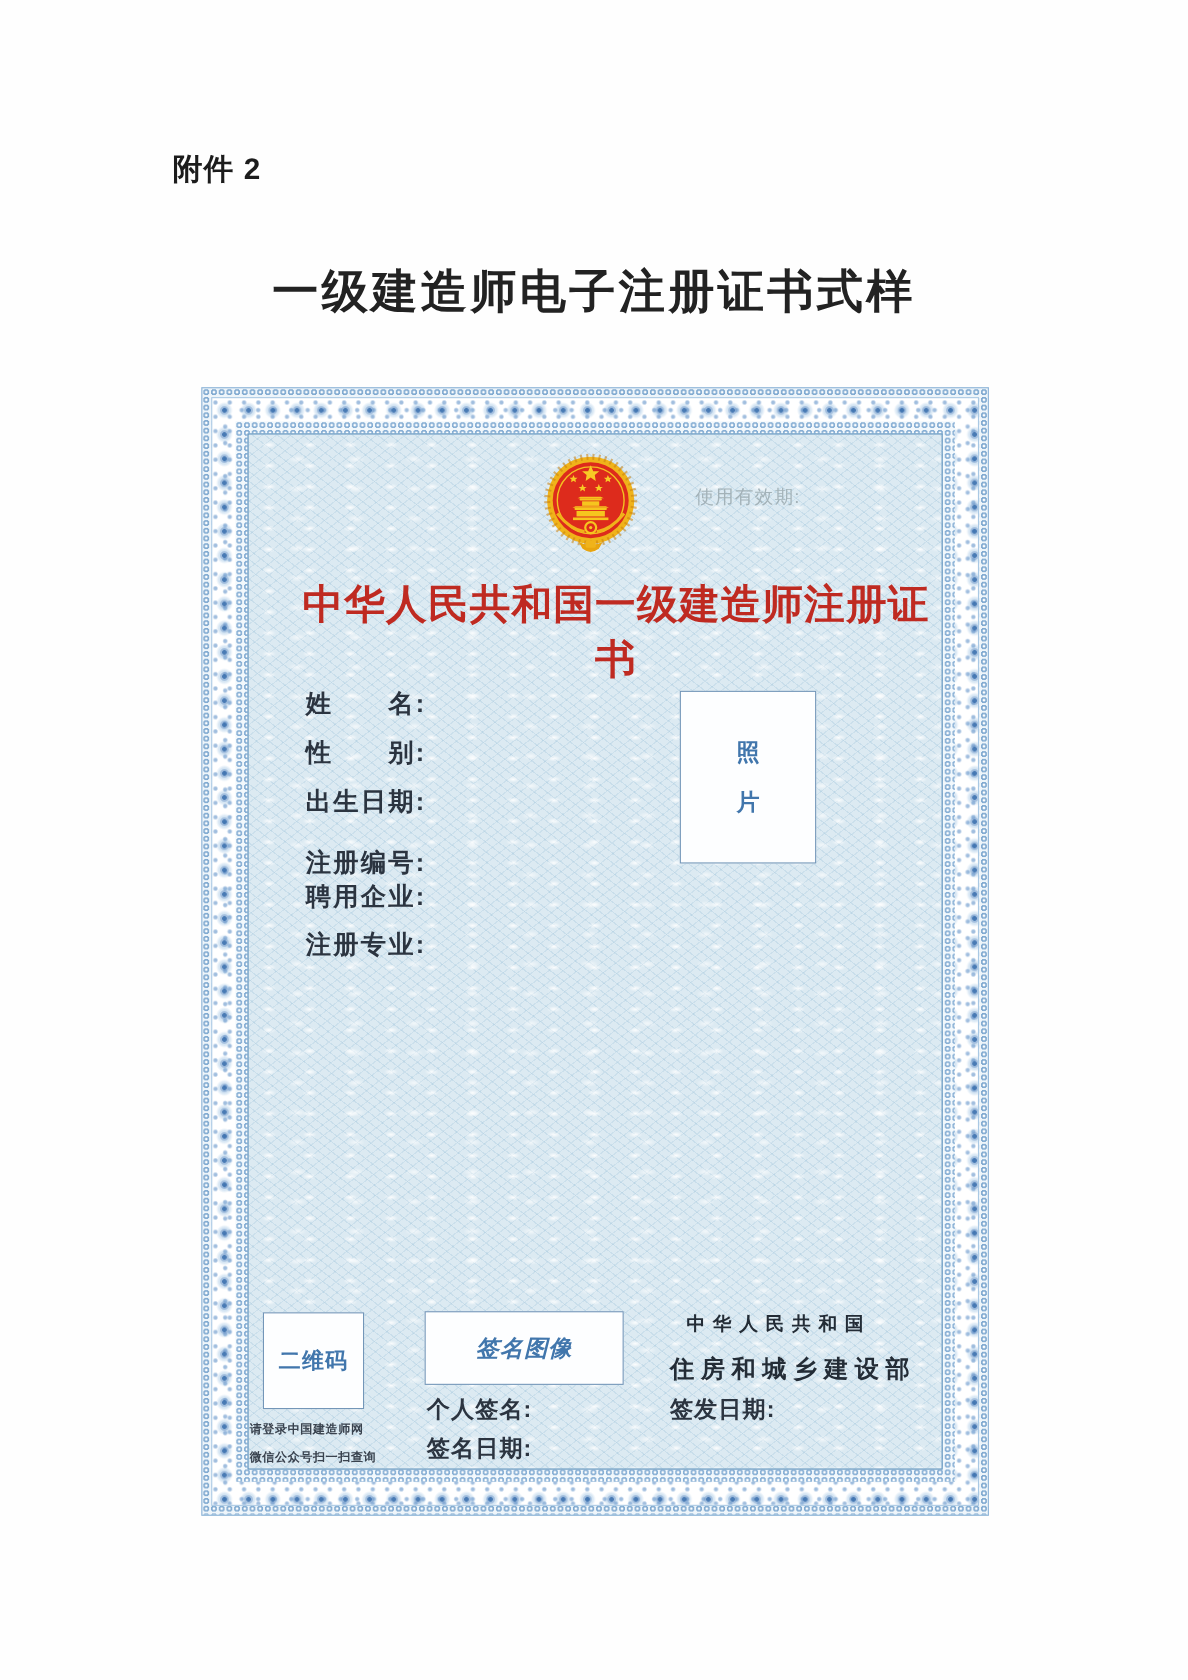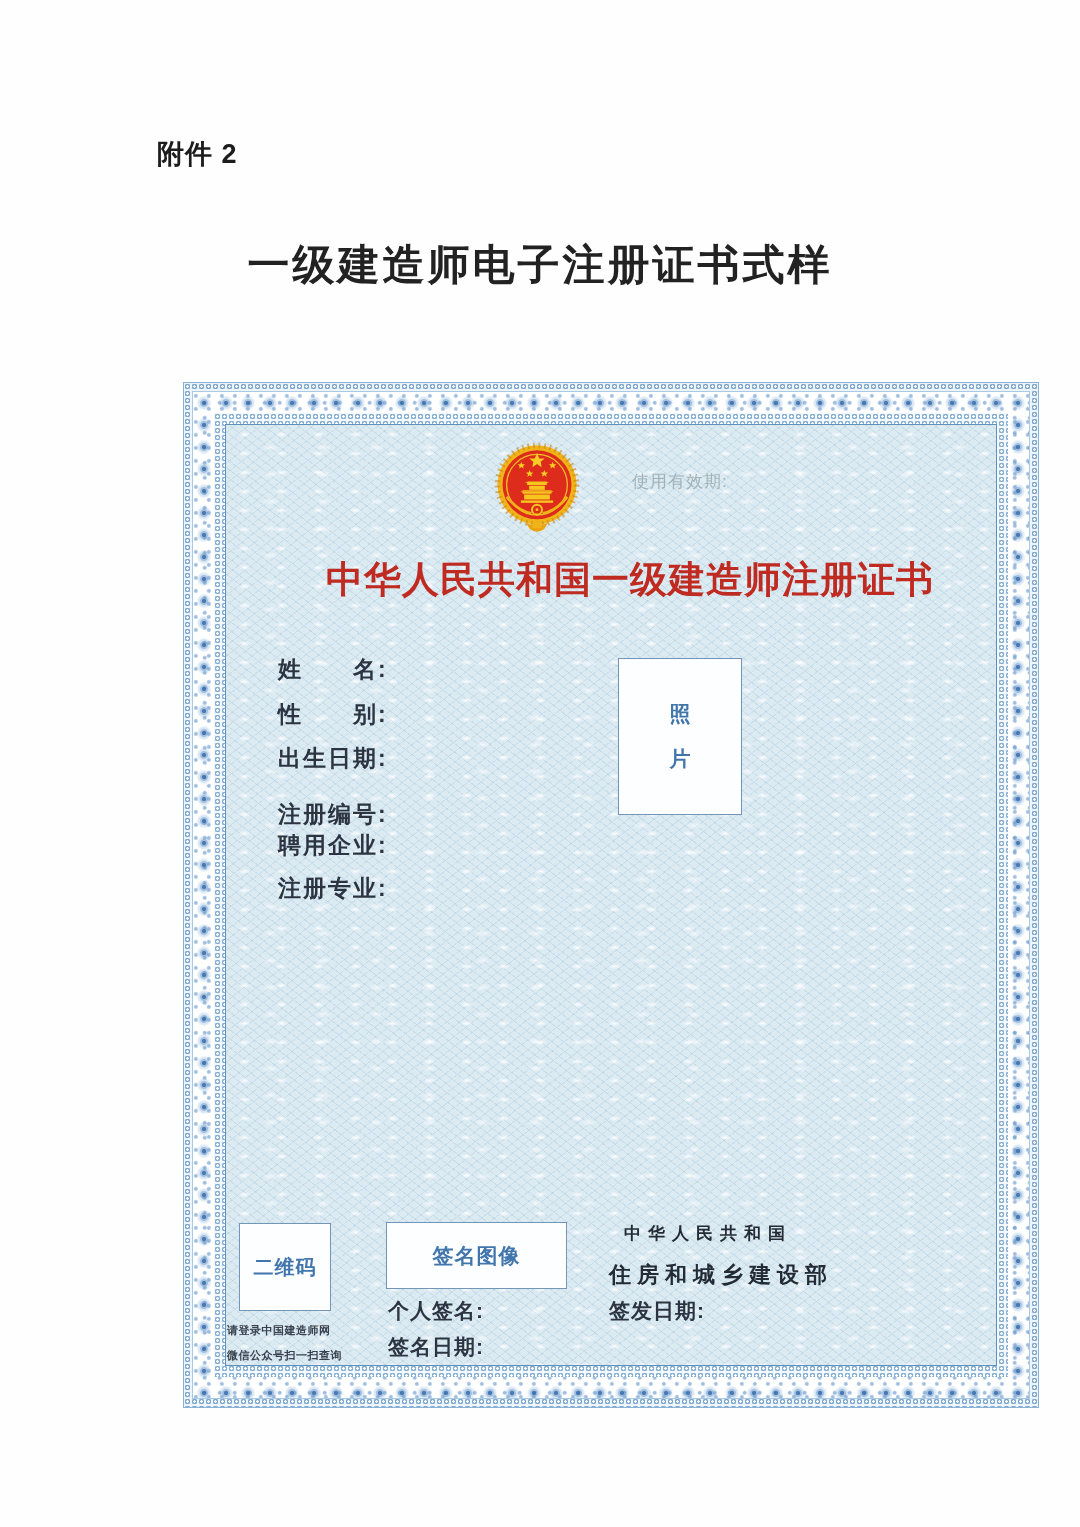--- a/index.html
+++ b/index.html
@@ -21,27 +21,26 @@
     position: absolute; left: 140px; top: 237px; width: 800px;
     text-align: center;
     font-family: "Liberation Serif", "DejaVu Serif", serif;
     font-size: 42px; font-weight: 600; color: #222;
     letter-spacing: 3px;
   }
 
   
   .certificate {
     position: absolute; left: 183px; top: 352px;
-    width: 856px; height: 1026px;
+    width: 716px; height: 1026px;
     border: 1px solid #8ab2d6;
     padding: 8px;
     background-color: #eef5fa;
     background-image: radial-gradient(circle at 50% 50%, #ffffff 0 1.1px, #7fa9d0 1.5px 2.7px, rgba(127,169,208,0) 3px);
     background-size: 7px 7px;
-    margin-top: 30px;
   }
   .cert-band {
     width: 100%; height: 100%;
     border: 1px solid #aac9e4;
     padding: 21px;
     background-color: #ffffff;
     background-image:
       radial-gradient(circle at 50% 50%, rgba(58,111,173,0.9) 0 1.8px, rgba(110,150,200,0.5) 2.4px 3.4px, transparent 4.4px),
       radial-gradient(circle at 22% 30%, rgba(110,155,205,0.65) 0 1.2px, transparent 2.6px),
       radial-gradient(circle at 78% 72%, rgba(110,155,205,0.65) 0 1.2px, transparent 2.6px),
@@ -120,21 +119,21 @@
     position: absolute; left: 1px; top: 893px;
     font-size: 11px; font-weight: 700; color: #39424e;
     line-height: 25px; letter-spacing: 0.5px;
   }
 
   .sig-box {
     position: absolute; left: 160px; top: 797px;
     width: 181px; height: 67px;
     background: #fdfeff;
     border: 1px solid #7396b8;
-    display: flex; align-items: center; justify-content: center;
+    display: flex; align-items: center; justify-content: center; font-style: italic;
   }
   .sig-box span { font-size: 21px; color: #4176ac; font-weight: 600; letter-spacing: 1px; }
   .personal-sig-label {
     position: absolute; left: 162px; top: 872px;
     font-size: 21px; font-weight: 600; color: #2b3440; letter-spacing: 1px;
   }
   .sig-date-label {
     position: absolute; left: 162px; top: 908px;
     font-size: 21px; font-weight: 600; color: #2b3440; letter-spacing: 1px;
   }

